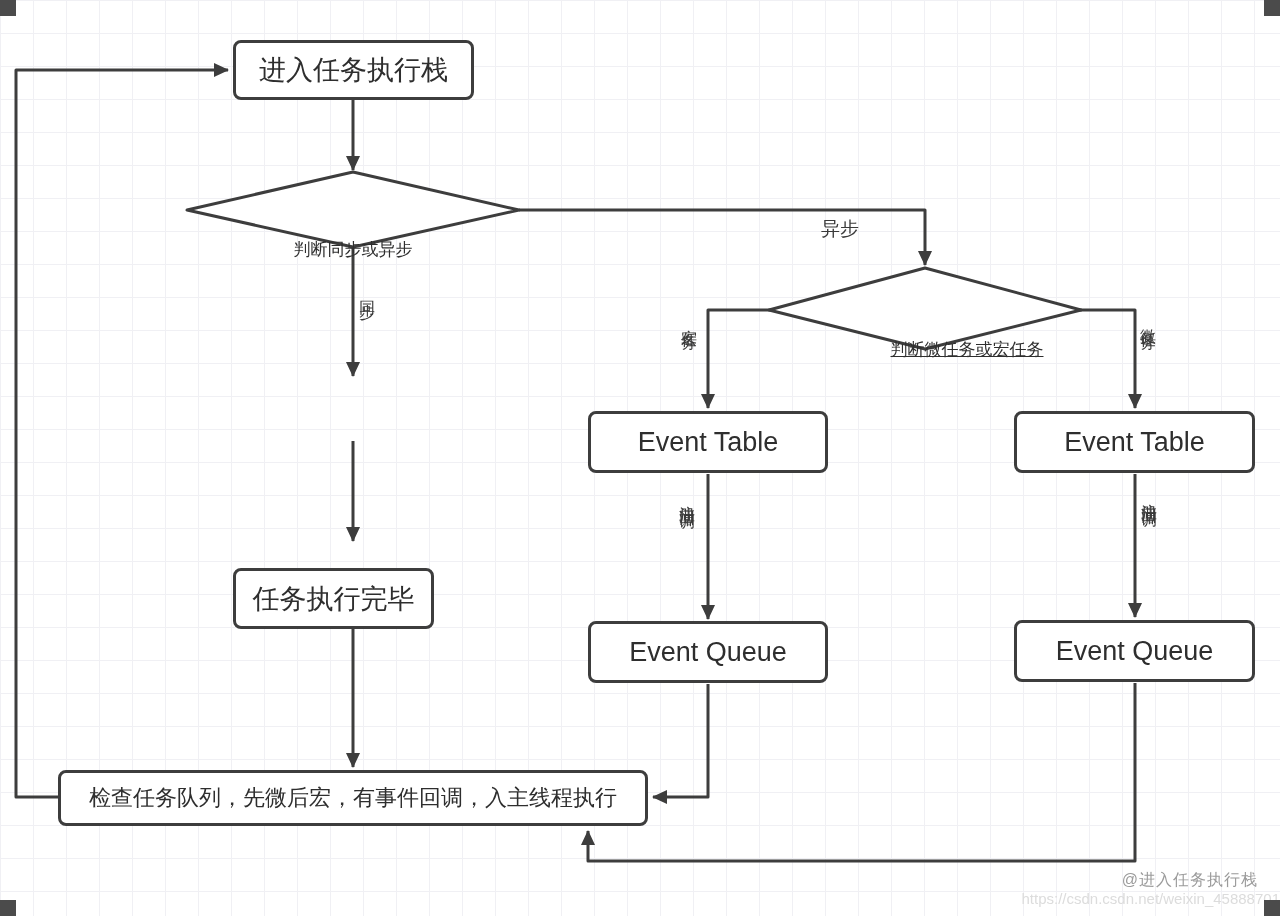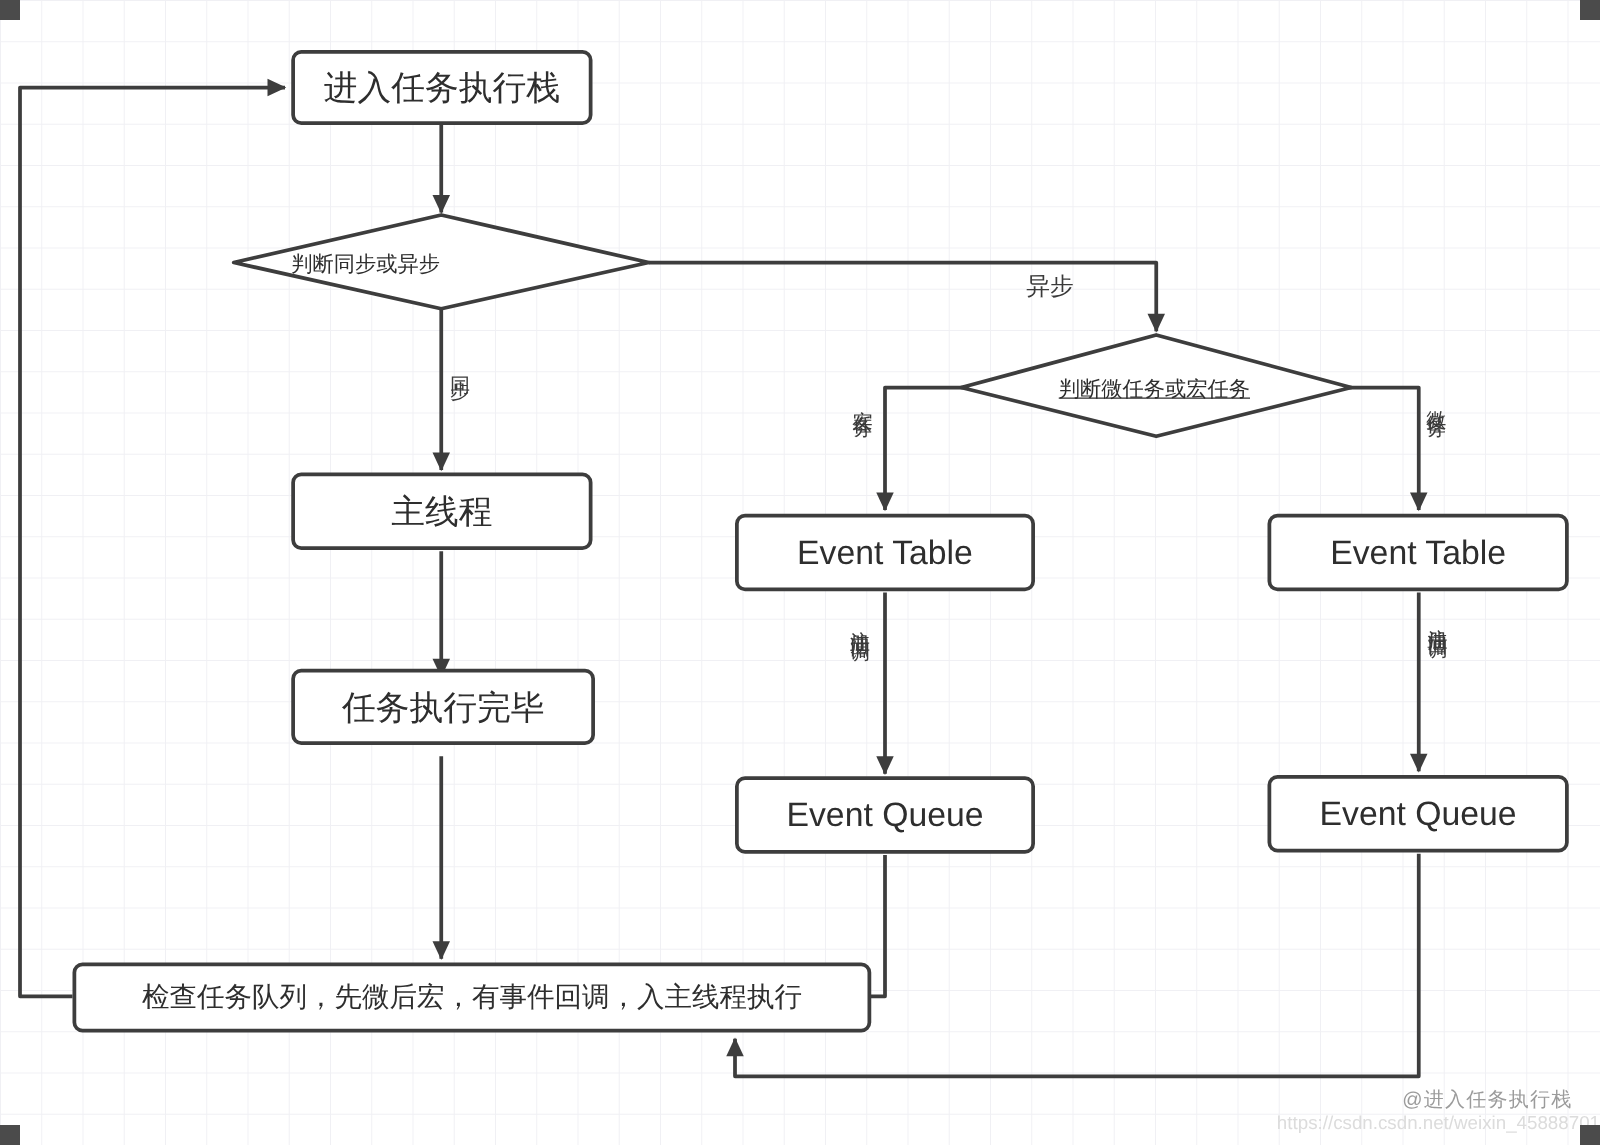--- a/index.html
+++ b/index.html
@@ -20,21 +20,21 @@
     background:#ffffff;
     border:3px solid #3d3d3d;
     border-radius:8px;
     display:flex;align-items:center;justify-content:center;
     font-size:27px;color:#2e2e2e;
     box-sizing:border-box;
     white-space:nowrap;
   }
   .diamond-label{
     position:absolute;z-index:2;
-    text-align:left;font-size:17px;color:#2e2e2e;white-space:nowrap;
+    text-align:center;font-size:17px;color:#2e2e2e;white-space:nowrap;margin-top:38px;
   }
   .elabel{
     position:absolute;z-index:2;
     font-size:19px;color:#3a3a3a;white-space:nowrap;margin-top:48px;
   }
   .vlabel{
     position:absolute;z-index:2;
     writing-mode:vertical-rl;text-orientation:upright;
     font-size:16px;color:#3a3a3a;
     letter-spacing:3px;line-height:1;
@@ -72,33 +72,32 @@
     <polyline points="1135,683 1135,861 588,861 588,831" fill="none" stroke="#3d3d3d" stroke-width="3" stroke-linejoin="round" marker-end="url(#arrow)"></polyline>
 
     <polyline points="58,797 16,797 16,70 228,70" fill="none" stroke="#3d3d3d" stroke-width="3" stroke-linejoin="round" marker-end="url(#arrow)"></polyline>
 
     <polygon points="353,172 519,210 353,247 187,210" fill="#ffffff" stroke="#3d3d3d" stroke-width="3" stroke-linejoin="round"></polygon>
     <polygon points="925,268 1081,310 925,349 769,310" fill="#ffffff" stroke="#3d3d3d" stroke-width="3" stroke-linejoin="round"></polygon>
   </svg>
 
   <div class="node" style="left:233px;top:40px;width:241px;height:60px;">进入任务执行栈</div>
 
-  <div class="node" style="left:233px;top:378px;width:241px;height:62px;">主线程</div>
 
-  <div class="node" style="left:233px;top:535px;width:243px;height:61px;">任务执行完毕</div>
+  <div class="node" style="left:233px;top:568px;width:201px;height:61px;">任务执行完毕</div>
 
   <div class="node" style="left:588px;top:411px;width:240px;height:62px;">Event Table</div>
 
   <div class="node" style="left:588px;top:621px;width:240px;height:62px;">Event Queue</div>
 
   <div class="node" style="left:1014px;top:411px;width:241px;height:62px;">Event Table</div>
 
   <div class="node" style="left:1014px;top:620px;width:241px;height:62px;">Event Queue</div>
 
-  <div class="node" style="left:58px;top:770px;width:639px;height:56px;font-size:22px;">检查任务队列，先微后宏，有事件回调，入主线程执行</div>
+  <div class="node" style="left:58px;top:770px;width:590px;height:56px;font-size:22px;">检查任务队列，先微后宏，有事件回调，入主线程执行</div>
 
   <div class="diamond-label" style="left:233px;top:200px;width:240px;">判断同步或异步</div>
 
   <div class="diamond-label" style="left:847px;top:300px;width:240px;text-decoration:underline;">判断微任务或宏任务</div>
 
   <div class="vlabel" style="left:359px;top:288px;">同步</div>
 
   <div class="elabel" style="left:821px;top:168px;">异步</div>
 
   <div class="vlabel" style="left:681px;top:316px;">宏任务</div>

